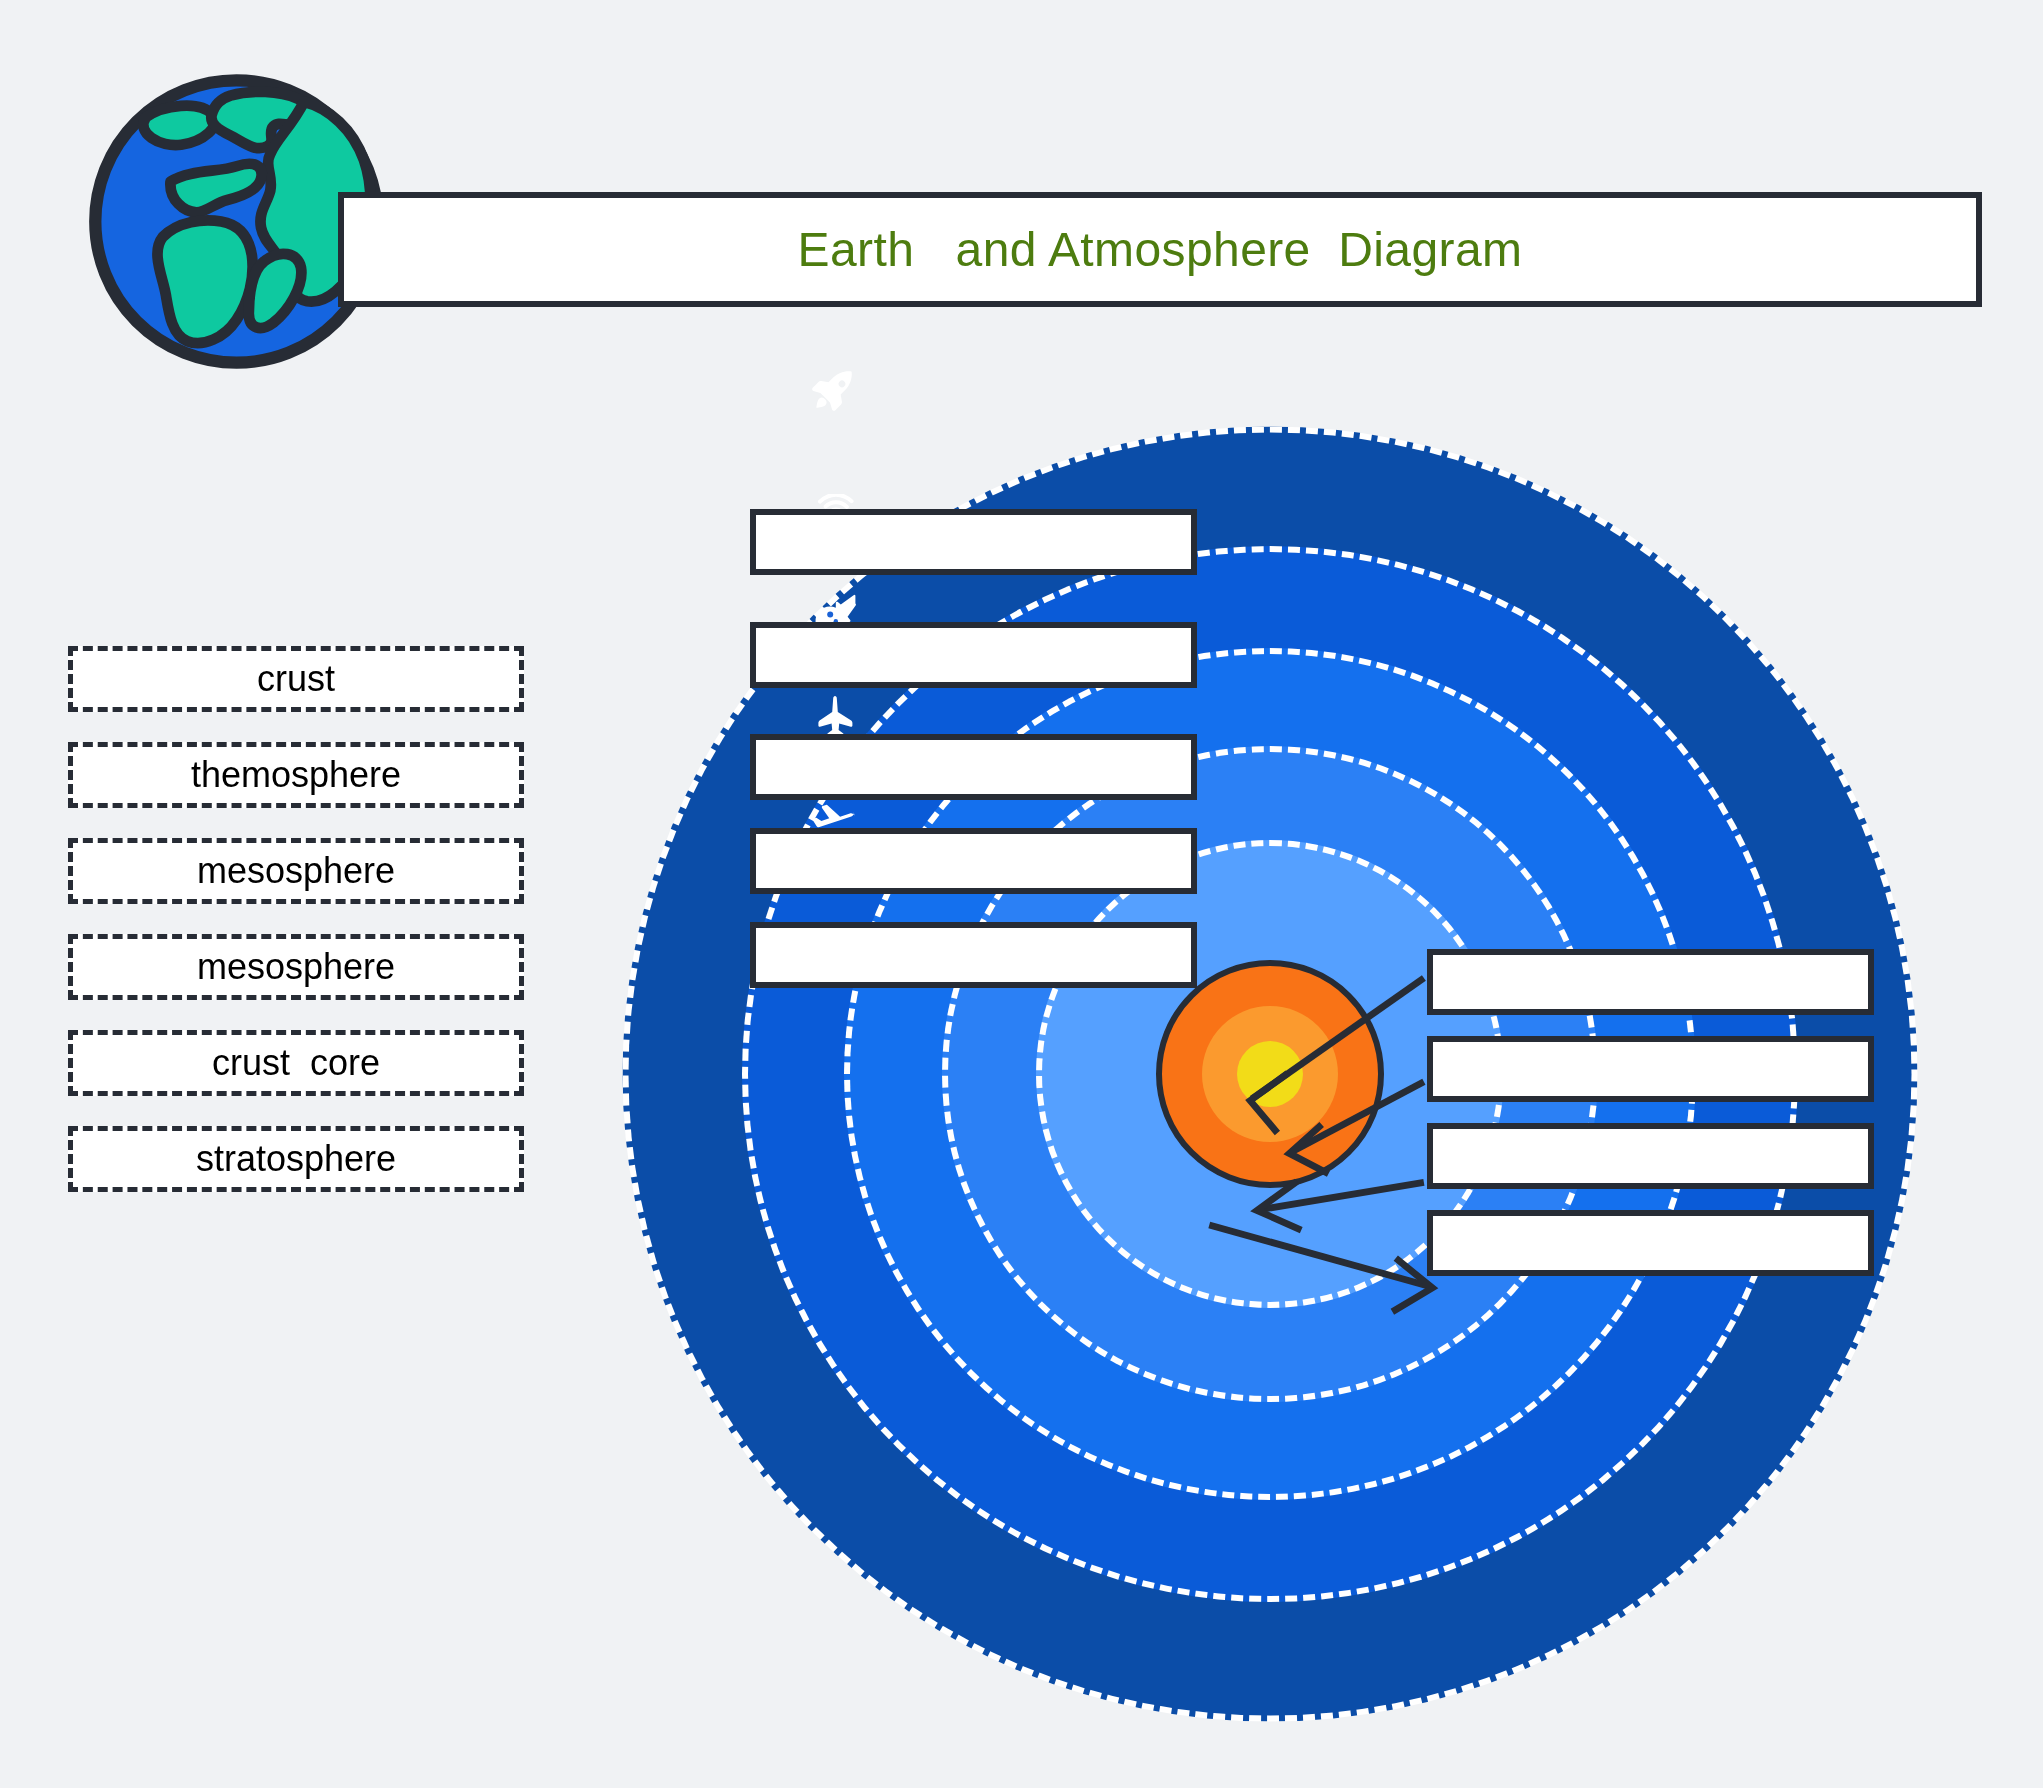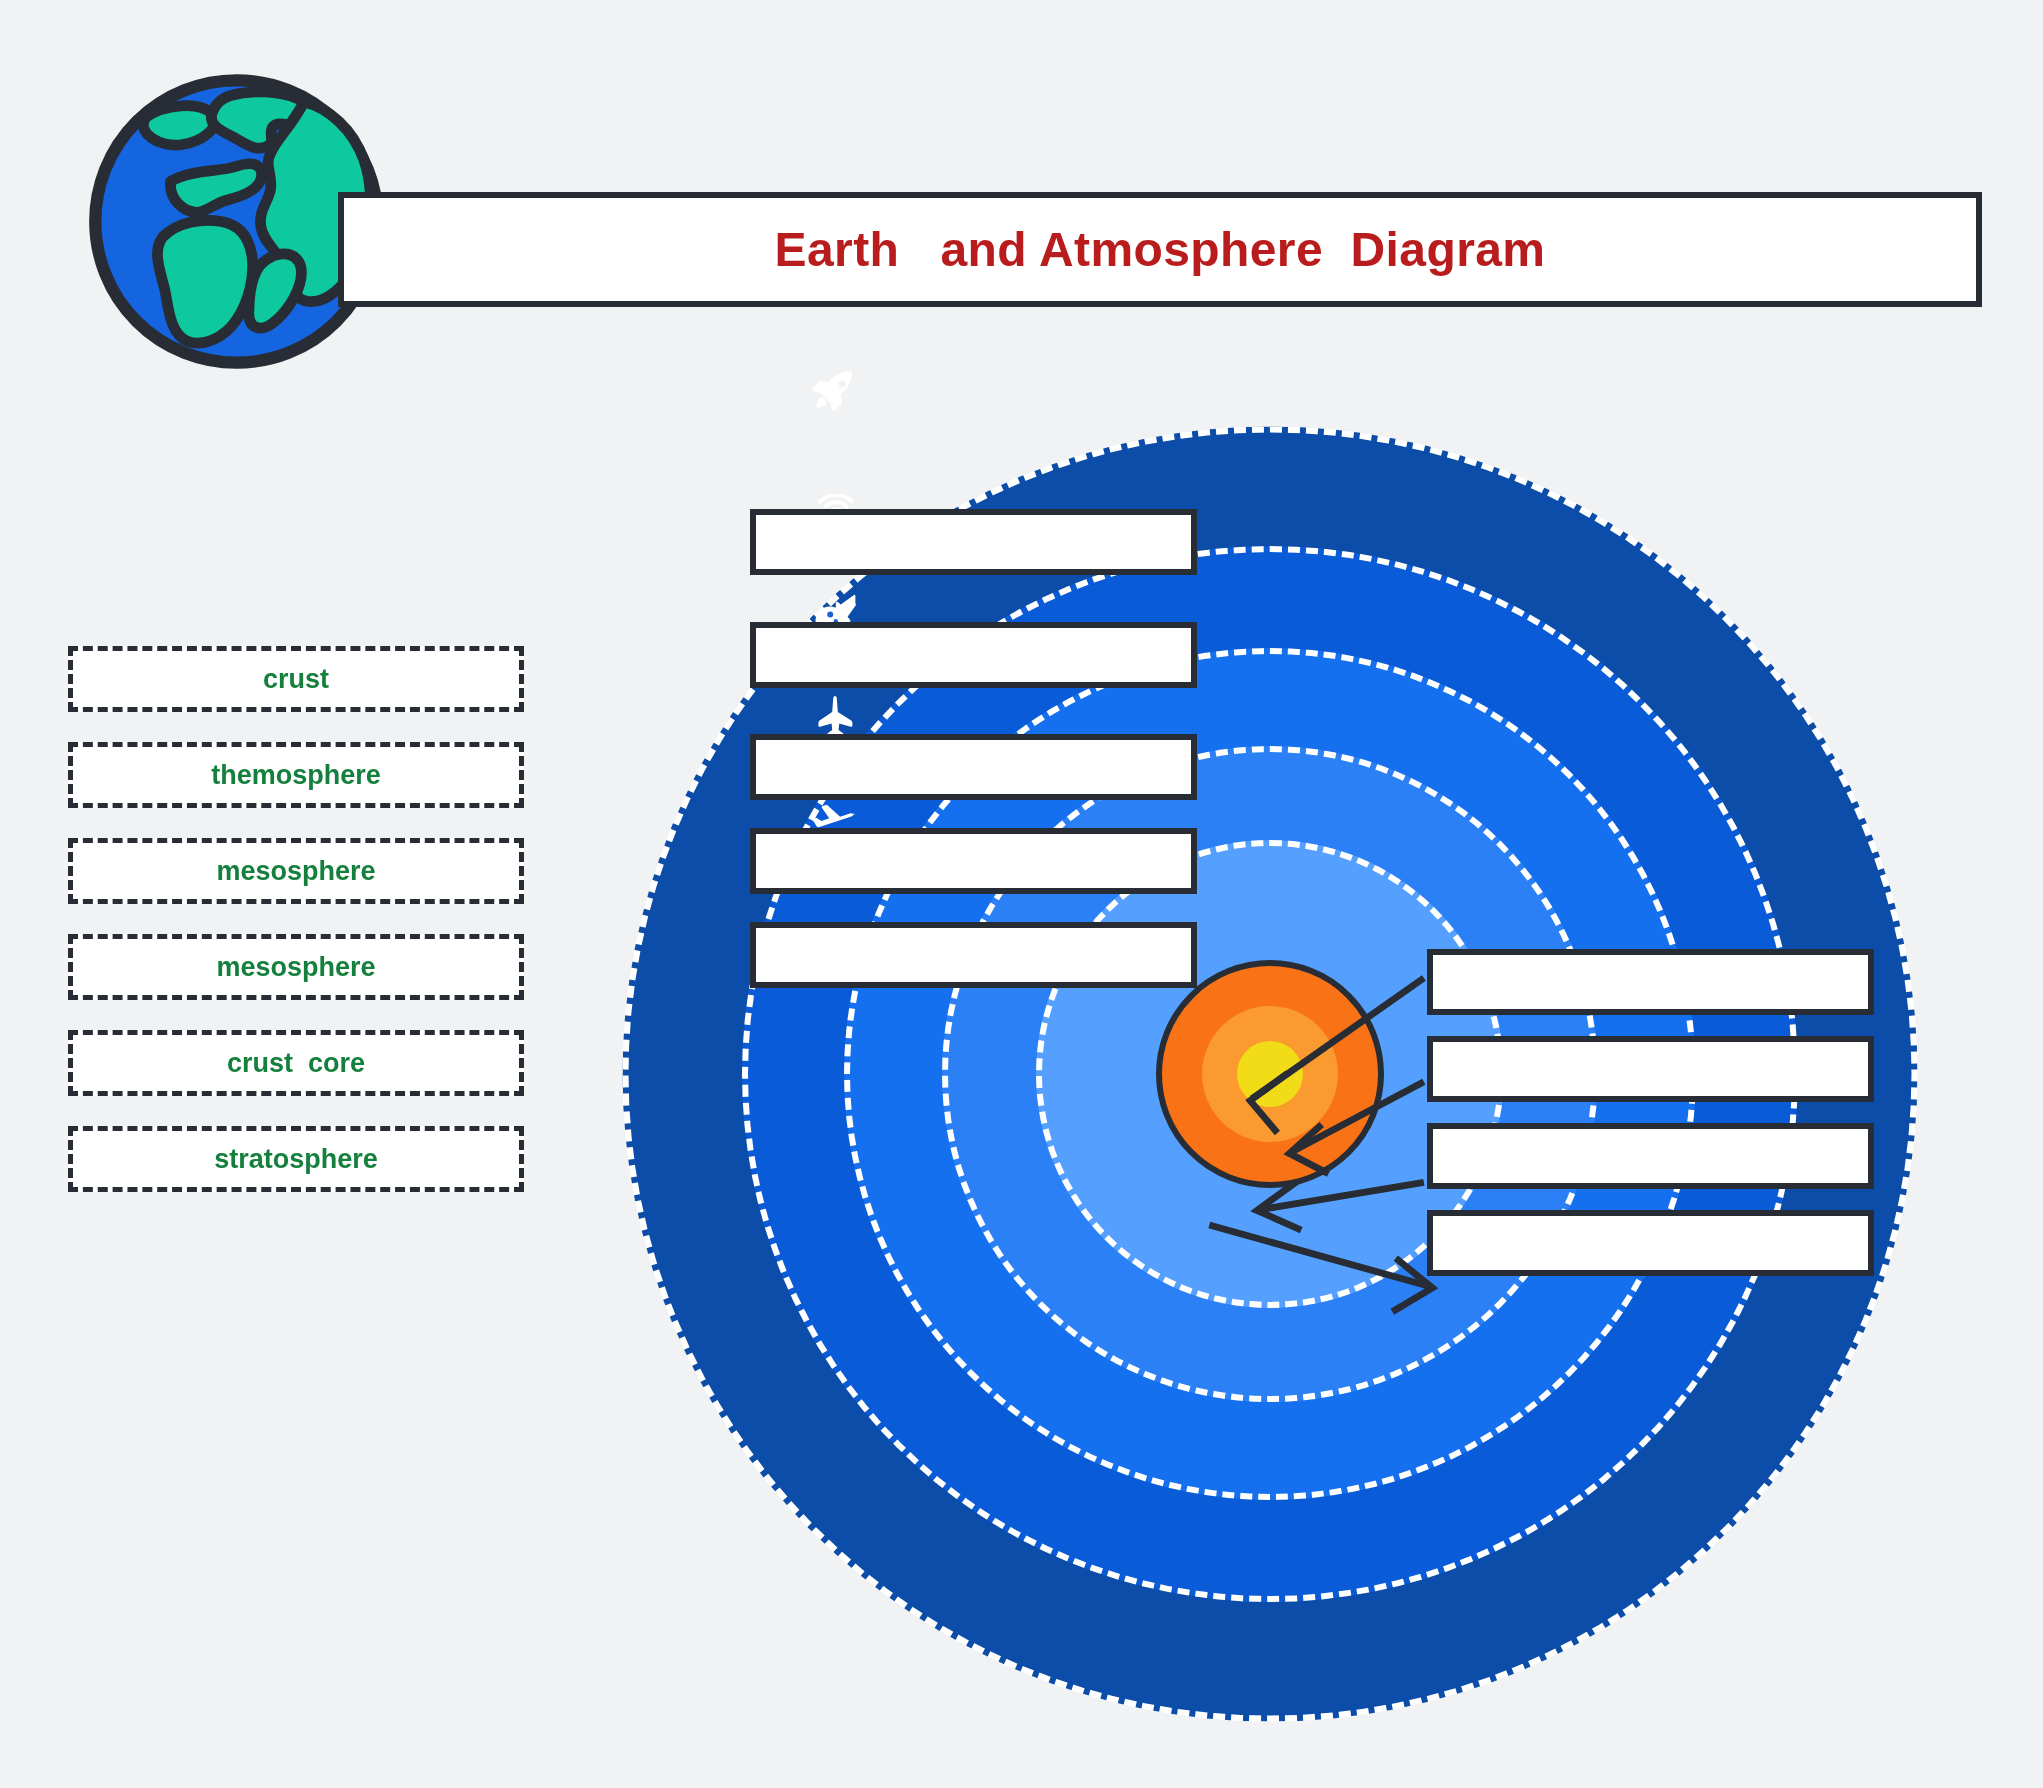--- a/index.html
+++ b/index.html
@@ -34,22 +34,22 @@
     background: #ffffff;
     border: 6px solid #272c35;
     box-sizing: border-box;
     display: flex;
     align-items: center;
     justify-content: center;
     z-index: 30;
   }
   #title-text {
     font-size: 48px;
-    font-weight: bold;
-    color: #b91c1c;
+    font-weight: normal;
+    color: #4d7c0f;
     letter-spacing: 0.4px;
     white-space: pre;
   }
 
   
   #word-bank {
     position: absolute;
     left: 68px;
     top: 646px;
     width: 456px;
@@ -59,23 +59,23 @@
     height: 66px;
     margin-bottom: 30px;
     border: 5.1px dashed #272c35;
     background: #ffffff;
     box-sizing: border-box;
     display: flex;
     align-items: center;
     justify-content: center;
   }
   .word-chip-label {
-    font-size: 27px;
-    font-weight: bold;
-    color: #15803d;
+    font-size: 36px;
+    font-weight: normal;
+    color: #000000;
     white-space: pre;
   }
 
   
   #diagram {
     position: absolute;
     left: 622px;
     top: 426px;
     width: 1295px;
     height: 1295px;

